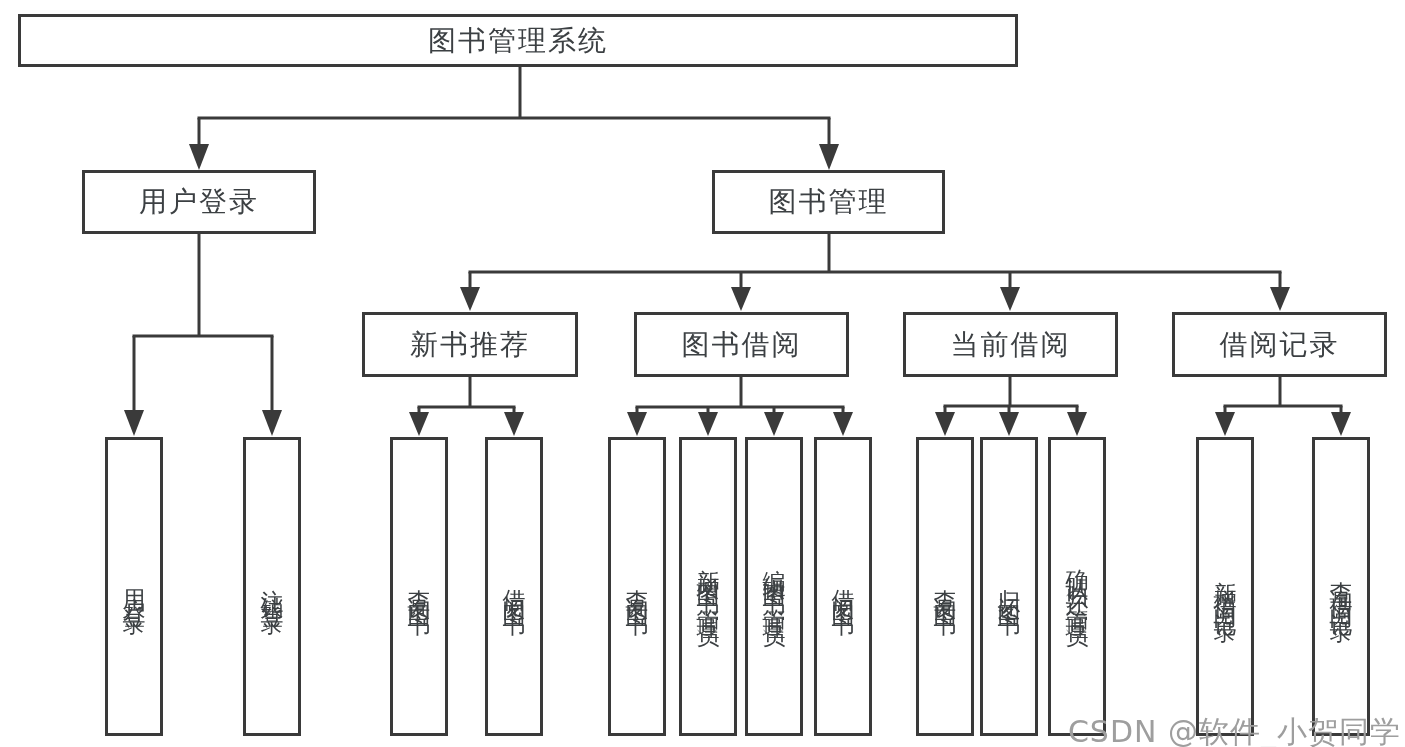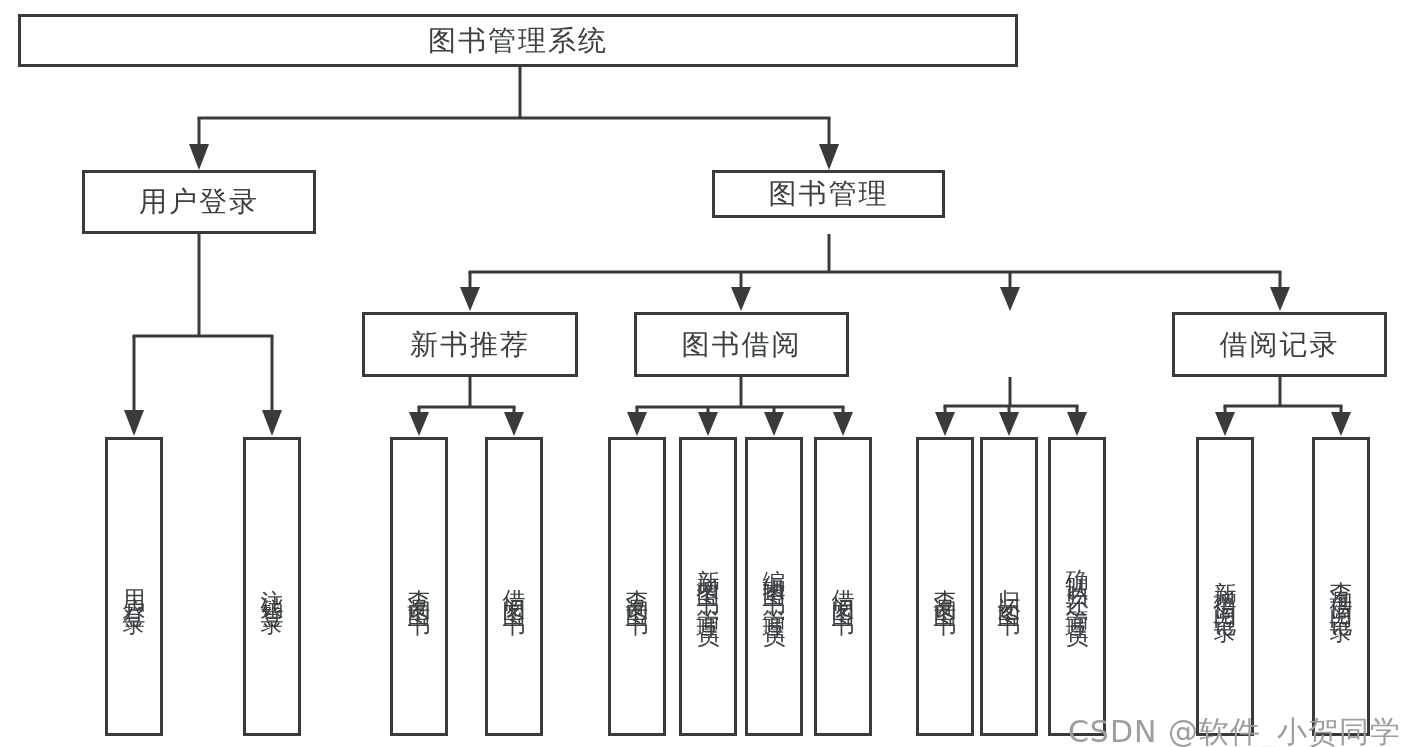--- a/index.html
+++ b/index.html
@@ -111,24 +111,25 @@
     <line x1="1223.5" y1="406" x2="1342.5" y2="406"></line>
     <line x1="1225" y1="406" x2="1225" y2="414"></line>
     <line x1="1341" y1="406" x2="1341" y2="414"></line>
     <polygon points="1215,412 1235,412 1225,436"></polygon>
     <polygon points="1331,412 1351,412 1341,436"></polygon>
   </svg>
 
   <div class="box" style="left:18px;top:14px;width:1000px;height:53px">图书管理系统</div>
 
   <div class="box" style="left:82px;top:170px;width:234px;height:64px">用户登录</div>
-  <div class="box" style="left:712px;top:170px;width:233px;height:48px">图书管理</div>
+  <div class="box" style="left:712px;top:170px;width:233px;height:64px">图书管理</div>
 
   <div class="box" style="left:362px;top:312px;width:216px;height:65px">新书推荐</div>
   <div class="box" style="left:634px;top:312px;width:215px;height:65px">图书借阅</div>
+  <div class="box" style="left:903px;top:312px;width:215px;height:65px">当前借阅</div>
   <div class="box" style="left:1172px;top:312px;width:215px;height:65px">借阅记录</div>
 
   <div class="box v" style="left:105px;top:437px;width:58px;height:299px">用户登录</div>
   <div class="box v" style="left:243px;top:437px;width:58px;height:299px">注销登录</div>
 
   <div class="box v" style="left:390px;top:437px;width:58px;height:299px">查询图书</div>
   <div class="box v" style="left:485px;top:437px;width:58px;height:299px">借阅图书</div>
 
   <div class="box v" style="left:608px;top:437px;width:58px;height:299px">查询图书</div>
   <div class="box v" style="left:679px;top:437px;width:58px;height:299px">新增图书（管理员）</div>

